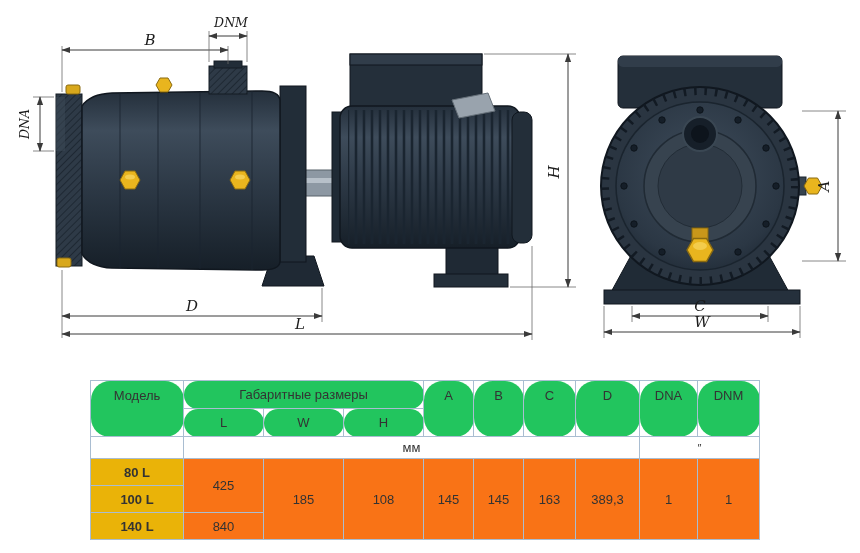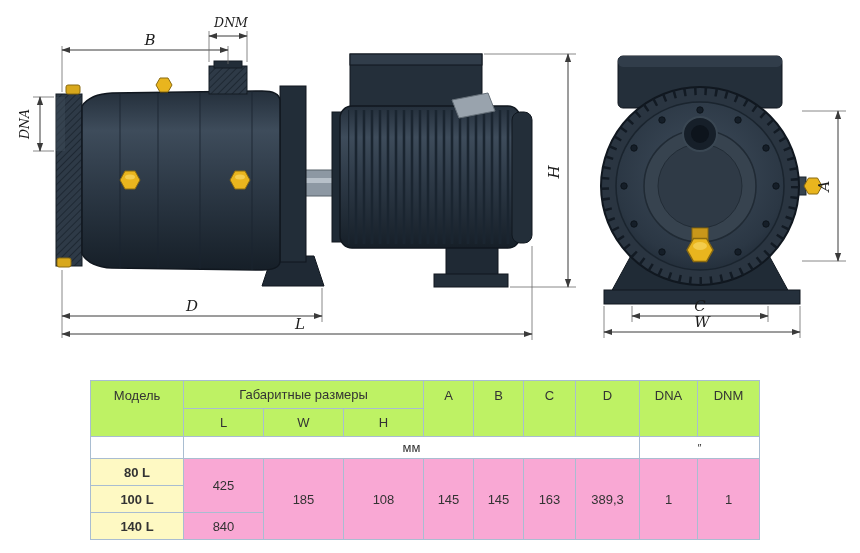--- a/index.html
+++ b/index.html
@@ -10,26 +10,26 @@
   
   .dl  { stroke:#3a3a3a; stroke-width:1; fill:none; }
   .ext { stroke:#6a6a6a; stroke-width:0.8; fill:none; }
   .dim   { font:italic 15px "DejaVu Serif", serif; fill:#1b1b1b; }
   .dim-s { font:italic 12.5px "DejaVu Serif", serif; fill:#1b1b1b; }
 
   
   .table-wrap { position:absolute; left:90px; top:380px; }
   table.spec { border-collapse:collapse; table-layout:fixed; font-size:13px; color:#333; }
   table.spec th, table.spec td { border:1px solid #a9bdd1; text-align:center; vertical-align:middle; padding:0; }
-  table.spec th { background:#bef264; font-weight:400; height:27px; }
+  table.spec th { background:#22c55e; font-weight:400; height:27px;border-radius:19px; }
   table.spec th[rowspan] { vertical-align:top; padding-top:7px; }
   .units-row td { background:#fff; height:21px; font-size:13px; }
   .units-row td.inch { font-size:11px; }
-  tbody td { height:26px; background:#f9a8d4; }
-  td.model-cell { background:#fef9c3; font-weight:700; }
+  tbody td { height:26px; background:#f97316; }
+  td.model-cell { background:#eab308; font-weight:700; }
 </style>
 </head>
 <body>
 
 <div class="stage">
 
   <svg class="drawing" width="860" height="365" viewBox="0 0 860 365" xmlns="http://www.w3.org/2000/svg">
     <defs>
       <marker id="arr" viewBox="0 0 10 10" refX="9.3" refY="5" markerWidth="9" markerHeight="9" orient="auto-start-reverse">
         <path d="M0,1.4 L10,5 L0,8.6 Z" fill="#3a3a3a"></path>

